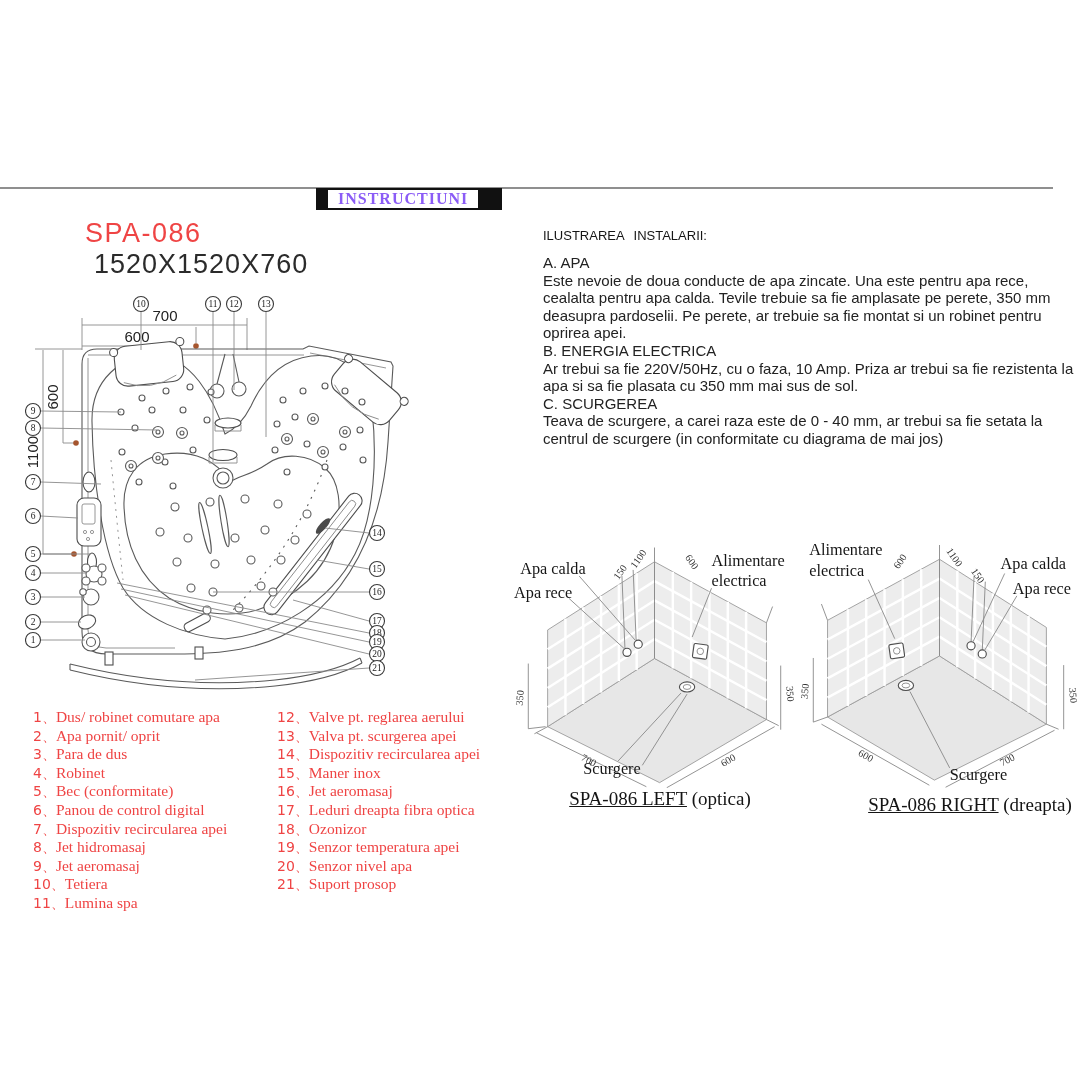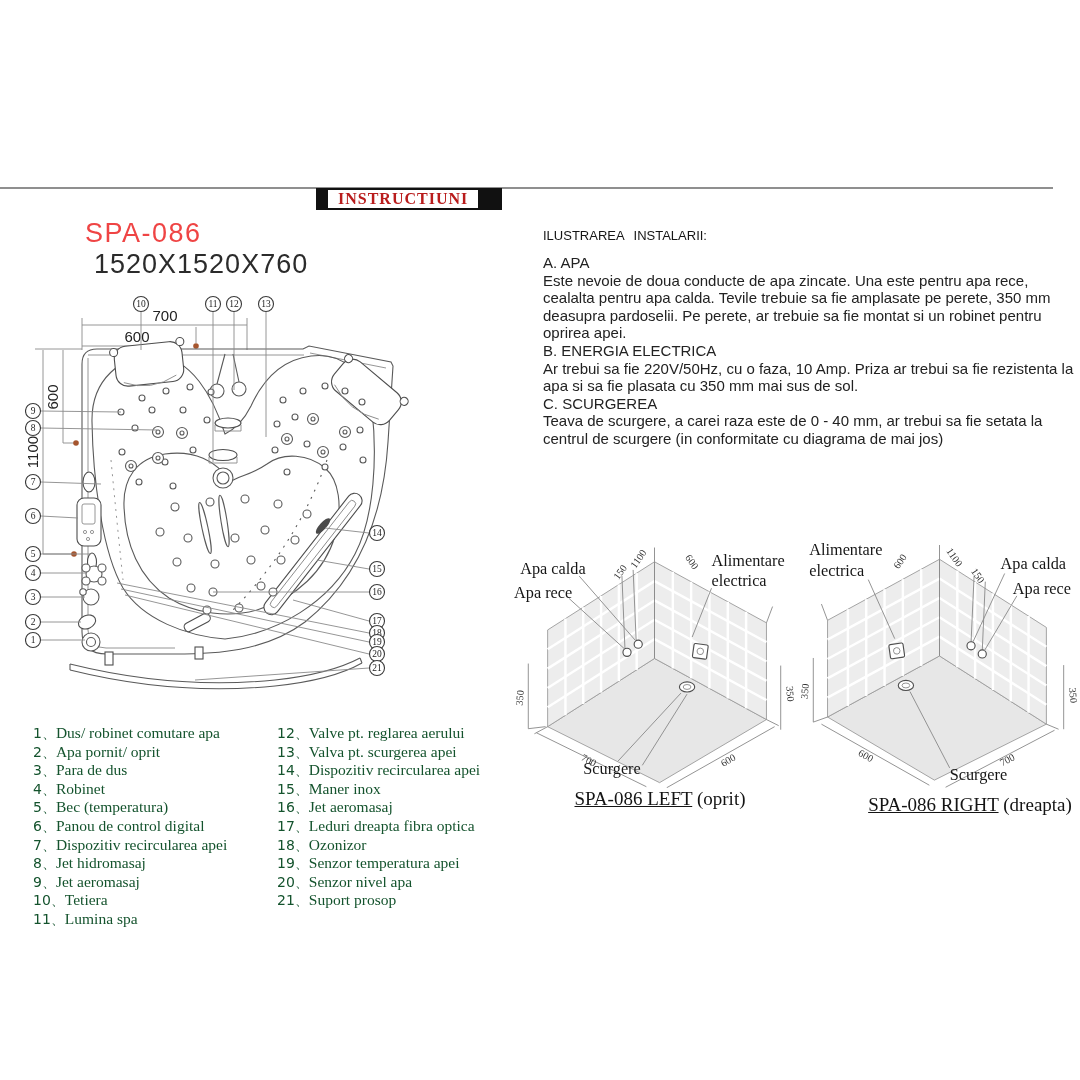--- a/index.html
+++ b/index.html
@@ -3,25 +3,25 @@
 <meta charset="utf-8">
 <style>
   html,body{margin:0;padding:0;background:#ffffff;}
   .page{position:relative;width:1080px;height:1080px;background:#ffffff;overflow:hidden;
         font-family:"Liberation Sans",sans-serif;color:#1f1f1f;}
   .top-rule{position:absolute;left:0;top:187px;width:1053px;height:2px;background:#8f8f8f;}
   .instr-box{position:absolute;left:316px;top:188px;height:22px;display:flex;align-items:stretch;}
   .instr-blk{background:#111;width:10px;}
   .instr-blk.r{width:22px;}
   .instr-mid{border:2px solid #111;background:#fff;padding:0 10px;display:flex;align-items:center;}
-  .instr-label{font-family:"Liberation Serif",serif;font-weight:bold;font-size:16px;letter-spacing:1px;color:#b91c1c;}
+  .instr-label{font-family:"Liberation Serif",serif;font-weight:bold;font-size:16px;letter-spacing:1px;color:#8b5cf6;}
   .model-title{position:absolute;left:85px;top:218px;font-size:27px;letter-spacing:1.5px;color:#ef4444;}
   .model-dims{position:absolute;left:58px;top:249px;font-size:27px;letter-spacing:1px;color:#2b2b2b;margin-left:36px;}
   .main-svg{position:absolute;left:25px;top:292px;width:420px;height:420px;}
-  .legend-col{position:absolute;top:724px;font-family:"Liberation Serif",serif;font-size:15.5px;color:#14532d;}
+  .legend-col{position:absolute;top:708px;font-family:"Liberation Serif",serif;font-size:15.5px;color:#ef4444;}
   .legend-col.c1{left:33px;width:242px;}
   .legend-col.c2{left:277px;width:215px;}
   .lg-row{height:18.6px;white-space:nowrap;}
   .lg-num{font-family:"DejaVu Sans",sans-serif;font-size:14px;}
   .rt-head{position:absolute;left:543px;top:228px;font-size:13px;font-weight:normal;word-spacing:6px;color:#161616;}
   .rt-body{position:absolute;left:543px;top:254px;width:540px;font-size:15px;line-height:17.6px;color:#222;}
   .sec-h,.sec-b{margin:0;}
   .inst-svg{position:absolute;}
   .inst-svg.left{left:512px;top:533px;width:285px;height:255px;}
   .inst-svg.right{left:797px;top:530px;width:285px;height:258px;}
@@ -358,21 +358,21 @@
           <text class="cot" x="352" y="379" text-anchor="middle">21</text>
         </g>
     </g>
   </svg>
 
   <div class="legend-col c1">
     <div class="lg-row"><span class="lg-num">1、</span><span>Dus/ robinet comutare apa</span></div>
     <div class="lg-row"><span class="lg-num">2、</span><span>Apa pornit/ oprit</span></div>
     <div class="lg-row"><span class="lg-num">3、</span><span>Para de dus</span></div>
     <div class="lg-row"><span class="lg-num">4、</span><span>Robinet</span></div>
-    <div class="lg-row"><span class="lg-num">5、</span><span>Bec (temperatura)</span></div>
+    <div class="lg-row"><span class="lg-num">5、</span><span>Bec (conformitate)</span></div>
     <div class="lg-row"><span class="lg-num">6、</span><span>Panou de control digital</span></div>
     <div class="lg-row"><span class="lg-num">7、</span><span>Dispozitiv recircularea apei</span></div>
     <div class="lg-row"><span class="lg-num">8、</span><span>Jet hidromasaj</span></div>
     <div class="lg-row"><span class="lg-num">9、</span><span>Jet aeromasaj</span></div>
     <div class="lg-row"><span class="lg-num">10、</span><span>Tetiera</span></div>
     <div class="lg-row"><span class="lg-num">11、</span><span>Lumina spa</span></div>
   </div>
   <div class="legend-col c2">
     <div class="lg-row"><span class="lg-num">12、</span><span>Valve pt. reglarea aerului</span></div>
     <div class="lg-row"><span class="lg-num">13、</span><span>Valva pt. scurgerea apei</span></div>
@@ -465,21 +465,21 @@
       <text class="ilab" x="70" y="237">Scurgere</text>
       <text class="idim" transform="translate(109 40) rotate(-55)" text-anchor="middle">150</text>
       <text class="idim" transform="translate(127 27) rotate(-55)" text-anchor="middle">1100</text>
       <text class="idim" transform="translate(174 30) rotate(55)" text-anchor="middle">600</text>
       <text class="idim" transform="translate(11 162) rotate(-85)" text-anchor="middle">350</text>
       <text class="idim" transform="translate(74 226) rotate(27)" text-anchor="middle">700</text>
       <text class="idim" transform="translate(214 226) rotate(-29)" text-anchor="middle">600</text>
       <text class="idim" transform="translate(270 158) rotate(85)" text-anchor="middle">350</text>
     </g>
   </svg>
-  <div class="cap left"><span class="cap-main">SPA-086 LEFT</span><span> (oprit)</span></div>
+  <div class="cap left"><span class="cap-main">SPA-086 LEFT</span><span> (optica)</span></div>
 
   <svg class="inst-svg right" viewBox="0 0 280 252">
     <g>
       <polygon class="floor" points="140,123 245,190 135,245 30,183"></polygon>
       <polygon class="wall" points="30,88 140,28 140,123 30,183"></polygon>
       <polygon class="wall" points="140,28 245,95 245,190 140,123"></polygon>
       <g class="grout">
         <line x1="140" y1="47" x2="30" y2="107"></line>
           <line x1="140" y1="66" x2="30" y2="126"></line>
         <line x1="140" y1="85" x2="30" y2="145"></line>

